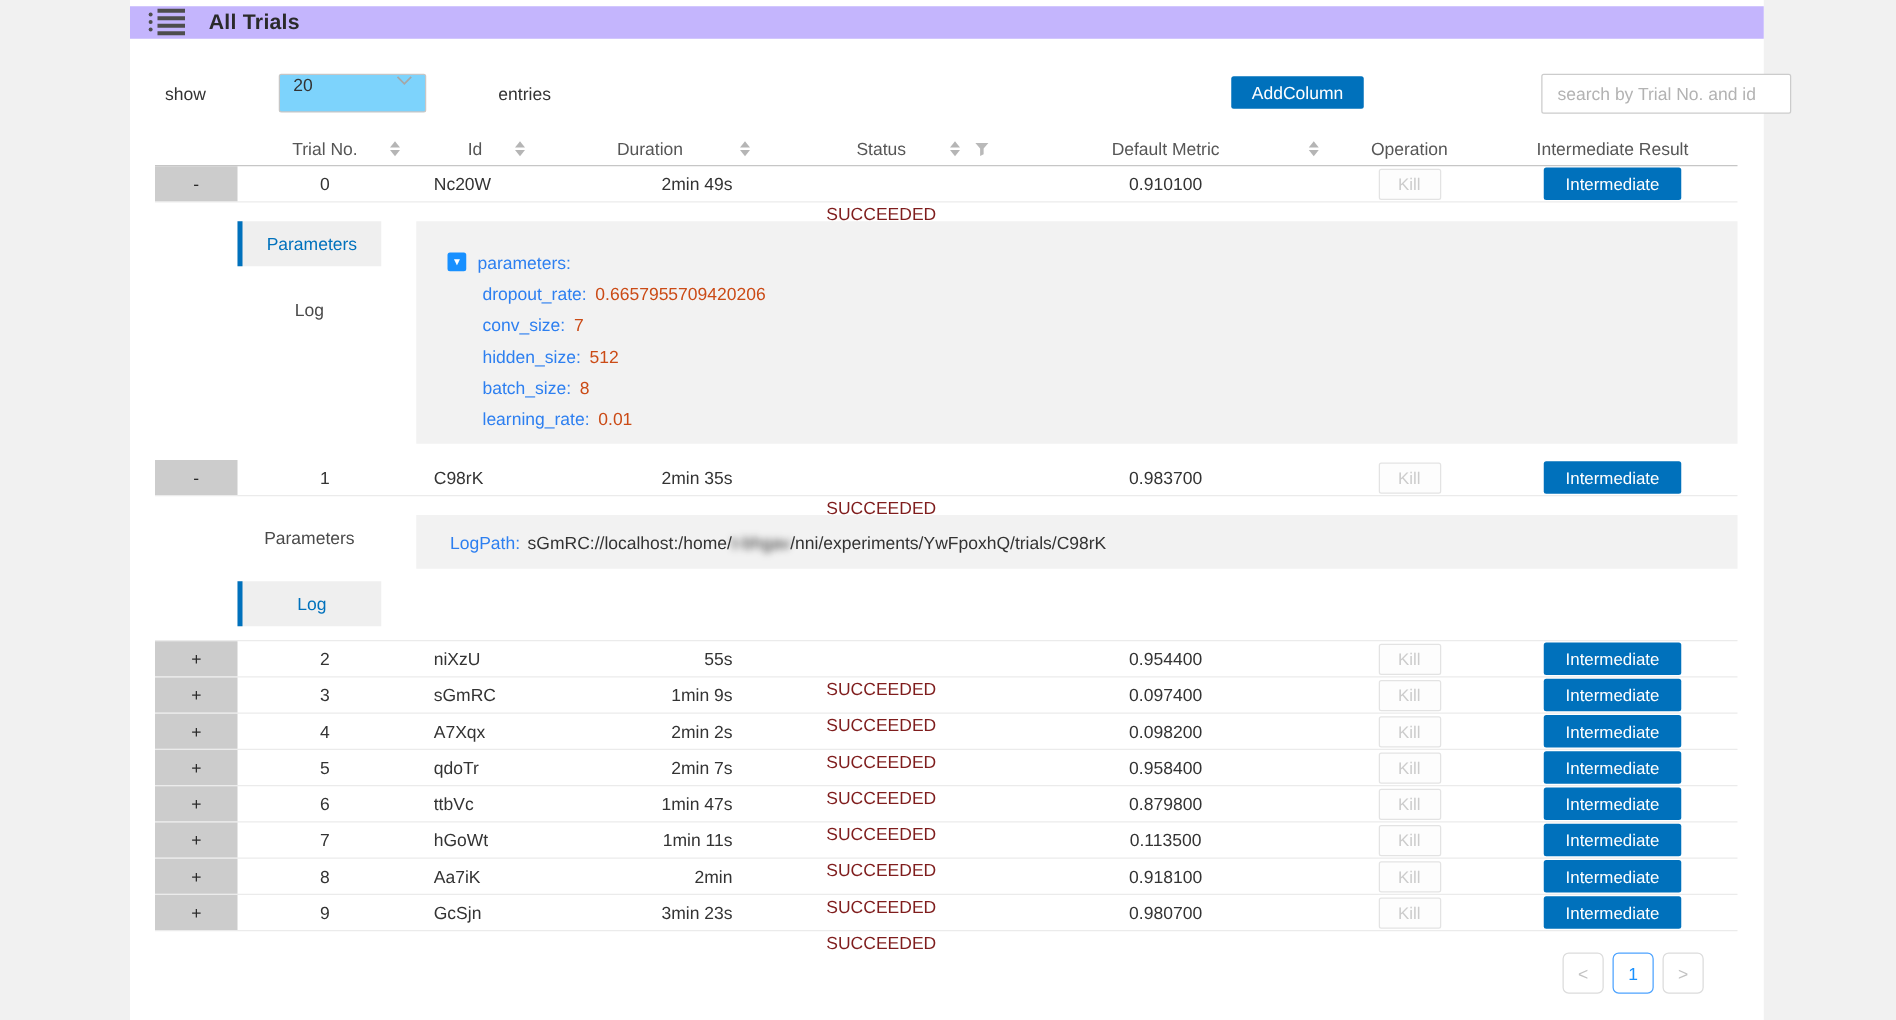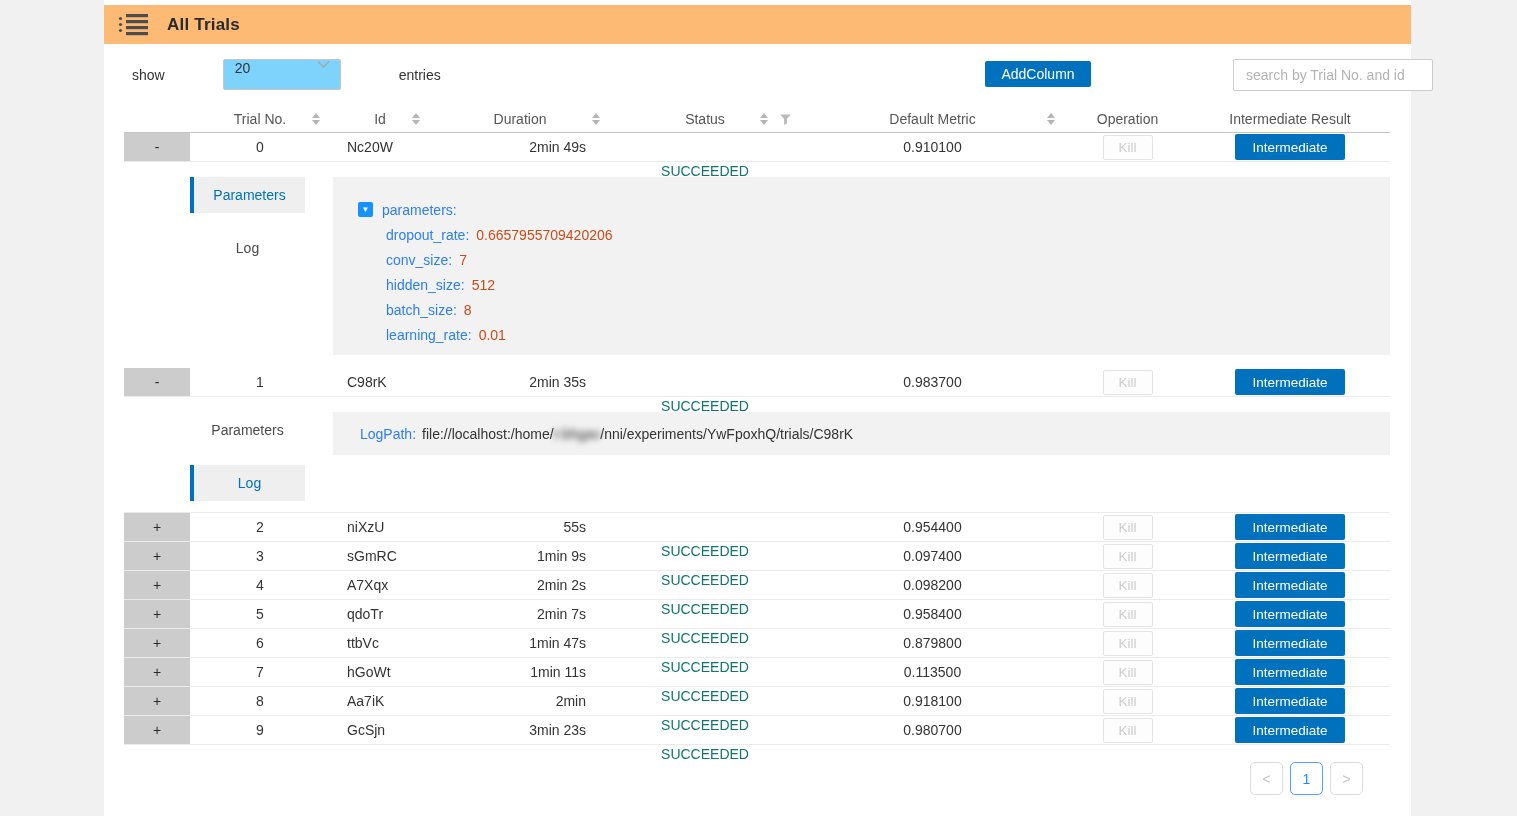--- a/index.html
+++ b/index.html
@@ -6,21 +6,21 @@
   html,body { width:1517px; height:816px; }
   body {
     background:#f1f1f1;
     font-family:"Liberation Sans", sans-serif;
     font-size:14px; color:#333;
     position:relative; overflow:hidden;
   }
   .content { position:absolute; left:104px; top:0; width:1307px; height:816px; background:#fff; }
 
   
-  .titlebar { position:absolute; top:5px; left:0; right:0; height:39px; background:#fdba74;
+  .titlebar { position:absolute; top:5px; left:0; right:0; height:26px; background:#c4b5fd;
               display:flex; align-items:center; padding-left:14px; }
   .titlebar .ttl { font-size:17px; font-weight:bold; color:#2a2a2a; margin-left:18px; letter-spacing:.2px; }
 
   
   .pager-size { position:absolute; top:59px; left:28px; height:31px; display:flex; align-items:center;gap:48px; }
   .select { width:118px; height:31px; border:1px solid #c6c6c6; border-radius:2px; background:#7dd3fc;
             display:flex; align-items:flex-start; justify-content:space-between;
             padding:0 10px 0 11px; margin:0 10px; cursor:pointer; }
   .btn-addcolumn { position:absolute; top:61px; left:862px; width:106px; height:26px;
                    background:#0071bc; color:#fff; border:none; border-radius:2px;
@@ -39,21 +39,21 @@
   .c2 { width:100px; } .c3 { width:180px; justify-content:flex-end; text-align:right; }
   .c4 { width:190px; justify-content:center; text-align:center; }
   .c5 { width:265px; justify-content:center; text-align:center; }
   .c6 { width:125px; } .c7 { width:200px; }
   .trow .c0 { background:#ccc; height:100%; display:flex; align-items:center; justify-content:center;
               cursor:pointer; color:#2a2a2a; font-size:14px; }
   .trow .c1, .trow .c4, .trow .c5 { display:flex; }
   .trow .c2 { padding-left:17px; }
   .trow .c3 { display:flex; padding-right:24px; }
   .trow .c6, .trow .c7 { display:flex; align-items:center; justify-content:center; }
-  .status-succeeded { color:#0f766e;margin-top:48px; }
+  .status-succeeded { color:#7f1d1d;margin-top:48px; }
 
   .sort { position:absolute; right:10px; top:50%; transform:translateY(-50%);
           display:inline-flex; flex-direction:column; gap:2px; cursor:pointer; }
   .sort .up { width:0; height:0; border-left:4px solid transparent; border-right:4px solid transparent;
               border-bottom:5px solid #b5b5b5; }
   .sort .dn { width:0; height:0; border-left:4px solid transparent; border-right:4px solid transparent;
               border-top:5px solid #b5b5b5; }
   .th.c4 .sort { right:32px; }
   .filter { position:absolute; right:8px; top:50%; transform:translateY(-50%); cursor:pointer; display:flex; }
 
@@ -251,21 +251,21 @@
     </div>
 
     <div class="detail d1">
       <div class="tabs">
         <div class="tab">Parameters</div>
         <div class="tab active">Log</div>
       </div>
       <div class="panel log-panel">
         <span class="logpath-label">LogPath:</span>
         <span>
-          <span>file://localhost:/home/</span><span class="redacted">t-bhgav</span><span>/nni/experiments/YwFpoxhQ/trials/C98rK</span>
+          <span>sGmRC://localhost:/home/</span><span class="redacted">t-bhgav</span><span>/nni/experiments/YwFpoxhQ/trials/C98rK</span>
         </span>
       </div>
     </div>
 
     <div>
 
         <div class="trow">
           <div class="c0">+</div>
           <div class="c1">2</div>
           <div class="c2">niXzU</div>

